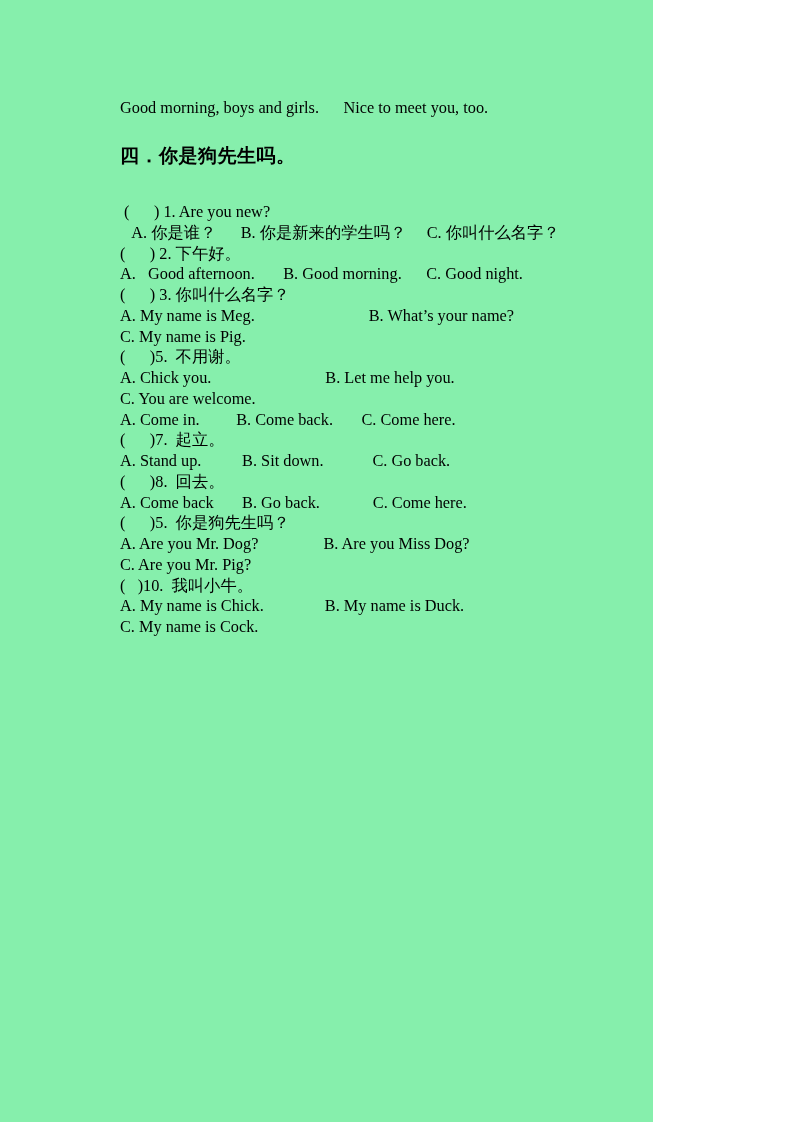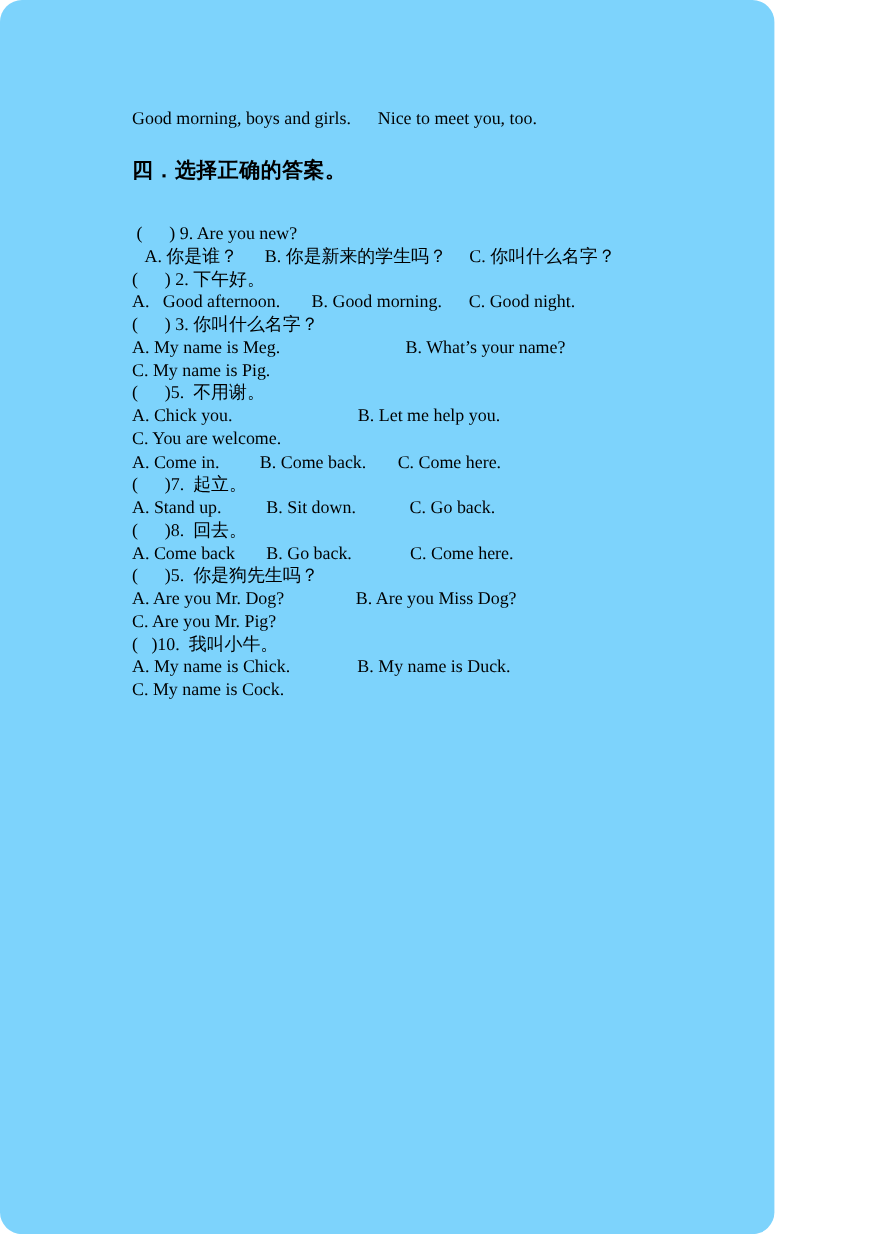--- a/index.html
+++ b/index.html
@@ -2,26 +2,25 @@
 <html><head>
 <meta charset="utf-8">
 <style>
   html, body {
     margin: 0;
     padding: 0;
     background: #ffffff;
   }
   .page {
     position: relative;
-    width: 704px;
+    width: 653px;
     height: 1122px;
-    background: #7dd3fc;
+    background: #86efac;
     color: #000000;
     overflow: hidden;
-    border-radius: 20px;
   }
   .intro {
     position: absolute;
     left: 120px;
     top: 98px;
     font-family: "Liberation Serif", serif;
     font-size: 16.3px;
     line-height: 20.75px;
     white-space: pre;
     color: #000000;
@@ -51,25 +50,25 @@
     white-space: pre;
     color: #000000;
   }
 </style>
 </head>
 <body>
 
 <div class="page">
   <div class="intro">Good morning, boys and girls.      Nice to meet you, too.</div>
 
-  <h2 class="heading">四．选择正确的答案。</h2>
+  <h2 class="heading">四．你是狗先生吗。</h2>
 
   <div class="questions" id="questions">
       <div class="question">
-        <div class="line"> (      ) 9. Are you new?</div>
+        <div class="line"> (      ) 1. Are you new?</div>
         <div class="line">   A. 你是谁？      B. 你是新来的学生吗？     C. 你叫什么名字？</div>
       </div>
       <div class="question">
         <div class="line">(      ) 2. 下午好。</div>
         <div class="line">A.   Good afternoon.       B. Good morning.      C. Good night.</div>
       </div>
       <div class="question">
         <div class="line">(      ) 3. 你叫什么名字？</div>
         <div class="line">A. My name is Meg.                            B. What’s your name?</div>
         <div class="line">C. My name is Pig.</div>

